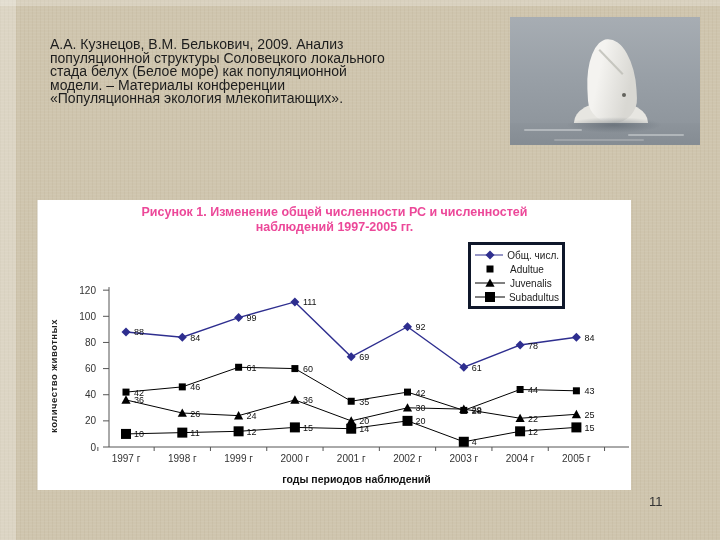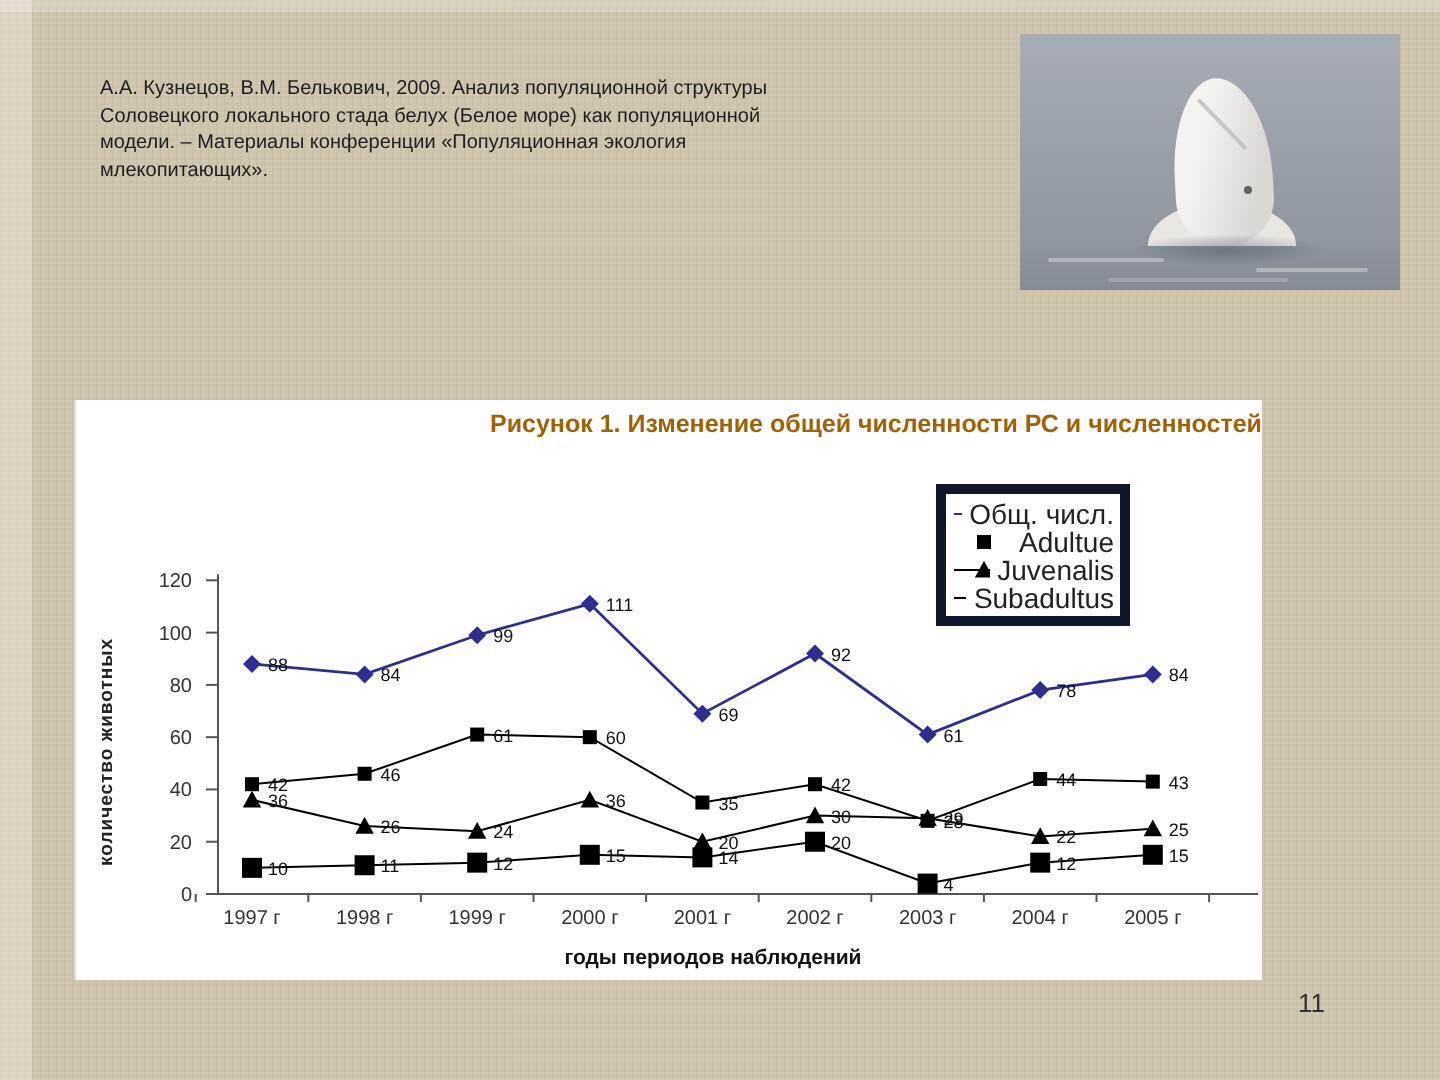--- a/index.html
+++ b/index.html
@@ -8,21 +8,21 @@
     font-family:"Liberation Sans",sans-serif;
     background-color:#cfc5ae;
     background-image:
       repeating-linear-gradient(0deg, rgba(255,255,255,.05) 0 1px, rgba(0,0,0,0) 1px 3px),
       repeating-linear-gradient(90deg, rgba(139,119,86,.07) 0 1px, rgba(0,0,0,0) 1px 4px);
   }
   .edge-left{position:absolute;left:0;top:0;width:16px;height:100%;background:rgba(255,255,255,.28);}
   .edge-top{position:absolute;left:0;top:0;width:100%;height:6px;background:rgba(255,255,255,.22);}
   .citation{
     position:absolute;left:50px;top:38px;width:342px;
-    font-size:10px;line-height:13.5px;color:#1d1d1d;
+    font-size:14px;line-height:13.5px;color:#1d1d1d;
   }
   
   .photo{
     position:absolute;left:510px;top:17px;width:190px;height:128px;overflow:hidden;
     background:linear-gradient(180deg,#a7adb3 0%,#99a0a7 45%,#8b9299 100%);
   }
   .body-base{position:absolute;left:64px;top:84px;width:74px;height:36px;background:#e7e6e1;border-radius:50% 50% 40% 40%/60% 60% 40% 40%;}
   .head{
     position:absolute;left:77px;top:22px;width:49px;height:84px;
     background:linear-gradient(105deg,#f4f3f0 30%,#d9d8d3 78%);
@@ -35,24 +35,24 @@
   .head-shadow{position:absolute;left:56px;top:100px;width:96px;height:16px;background:radial-gradient(ellipse at center, rgba(70,80,90,.45), rgba(70,80,90,0) 70%);}
   .ripple{position:absolute;height:2px;background:rgba(238,240,240,.4);border-radius:2px;}
   .ripple.r1{left:14px;top:112px;width:58px;}
   .ripple.r2{left:118px;top:117px;width:56px;}
   .ripple.r3{left:44px;top:122px;width:90px;background:rgba(230,232,232,.25);}
   
   .chart-panel{
     position:absolute;left:37px;top:200px;width:593px;height:290px;background:#fff;
     border-left:1px solid #e2ded4;
   }
-  .chart-title{position:absolute;left:0;top:5px;width:100%;text-align:right;font-weight:bold;font-size:12.5px;line-height:15px;color:#a16207;}
+  .chart-title{position:absolute;left:0;top:5px;width:100%;text-align:center;font-weight:bold;font-size:12.5px;line-height:15px;color:#ec4899;}
   .legend{
-    position:absolute;left:430px;top:42px;width:97px;background:#fff;border:5px solid #0f172a;
-    padding:3px 3px 2px 3px;box-sizing:border-box;font-size:14px;color:#222;
+    position:absolute;left:430px;top:42px;width:97px;background:#fff;border:3px solid #0f172a;
+    padding:3px 3px 2px 3px;box-sizing:border-box;font-size:10px;color:#222;
   }
   .legend-row{display:flex;align-items:center;gap:4px;height:14px;white-space:nowrap;}
   .y-title{
     position:absolute;left:10px;top:95px;height:162px;display:flex;align-items:center;justify-content:center;
     writing-mode:vertical-rl;transform:rotate(180deg);
     font-weight:bold;font-size:9.5px;color:#222;letter-spacing:.5px;
   }
   .x-title{position:absolute;left:0;bottom:5px;width:100%;padding-left:44px;box-sizing:border-box;text-align:center;font-weight:bold;font-size:10.5px;color:#111;}
   #chart-svg{position:absolute;left:0;top:0;}
   .page-number{position:absolute;left:649px;top:494px;font-size:13px;color:#333;}
@@ -197,20 +197,21 @@
           <rect x="420.79999999999995" y="236.772" width="10" height="10" fill="#000000"></rect>
           <text x="433.79999999999995" y="245.272" font-size="9" text-anchor="start" fill="#111" font-family="&quot;Liberation Sans&quot;,sans-serif" font-weight="normal">4</text>
           <rect x="477.09999999999997" y="226.316" width="10" height="10" fill="#000000"></rect>
           <text x="490.09999999999997" y="234.816" font-size="9" text-anchor="start" fill="#111" font-family="&quot;Liberation Sans&quot;,sans-serif" font-weight="normal">12</text>
           <rect x="533.4" y="222.395" width="10" height="10" fill="#000000"></rect>
           <text x="546.4" y="230.895" font-size="9" text-anchor="start" fill="#111" font-family="&quot;Liberation Sans&quot;,sans-serif" font-weight="normal">15</text>
         </g>
       </svg>
     <div class="chart-title">
       <div>Рисунок 1. Изменение общей численности РС и численностей</div>
+      <div>наблюдений 1997-2005 гг.</div>
     </div>
     <div class="legend" id="legend">
         <div class="legend-row">
           <svg width="32" height="10">
             <line x1="1" y1="5" x2="31" y2="5" stroke="#2e2e8f" stroke-width="1"></line>
             <path d="M 16 0.5 L 20.5 5 L 16 9.5 L 11.5 5 Z" fill="#2e2e8f"></path>
           </svg>
           <span>Общ. числ.</span>
         </div>
         <div class="legend-row">

